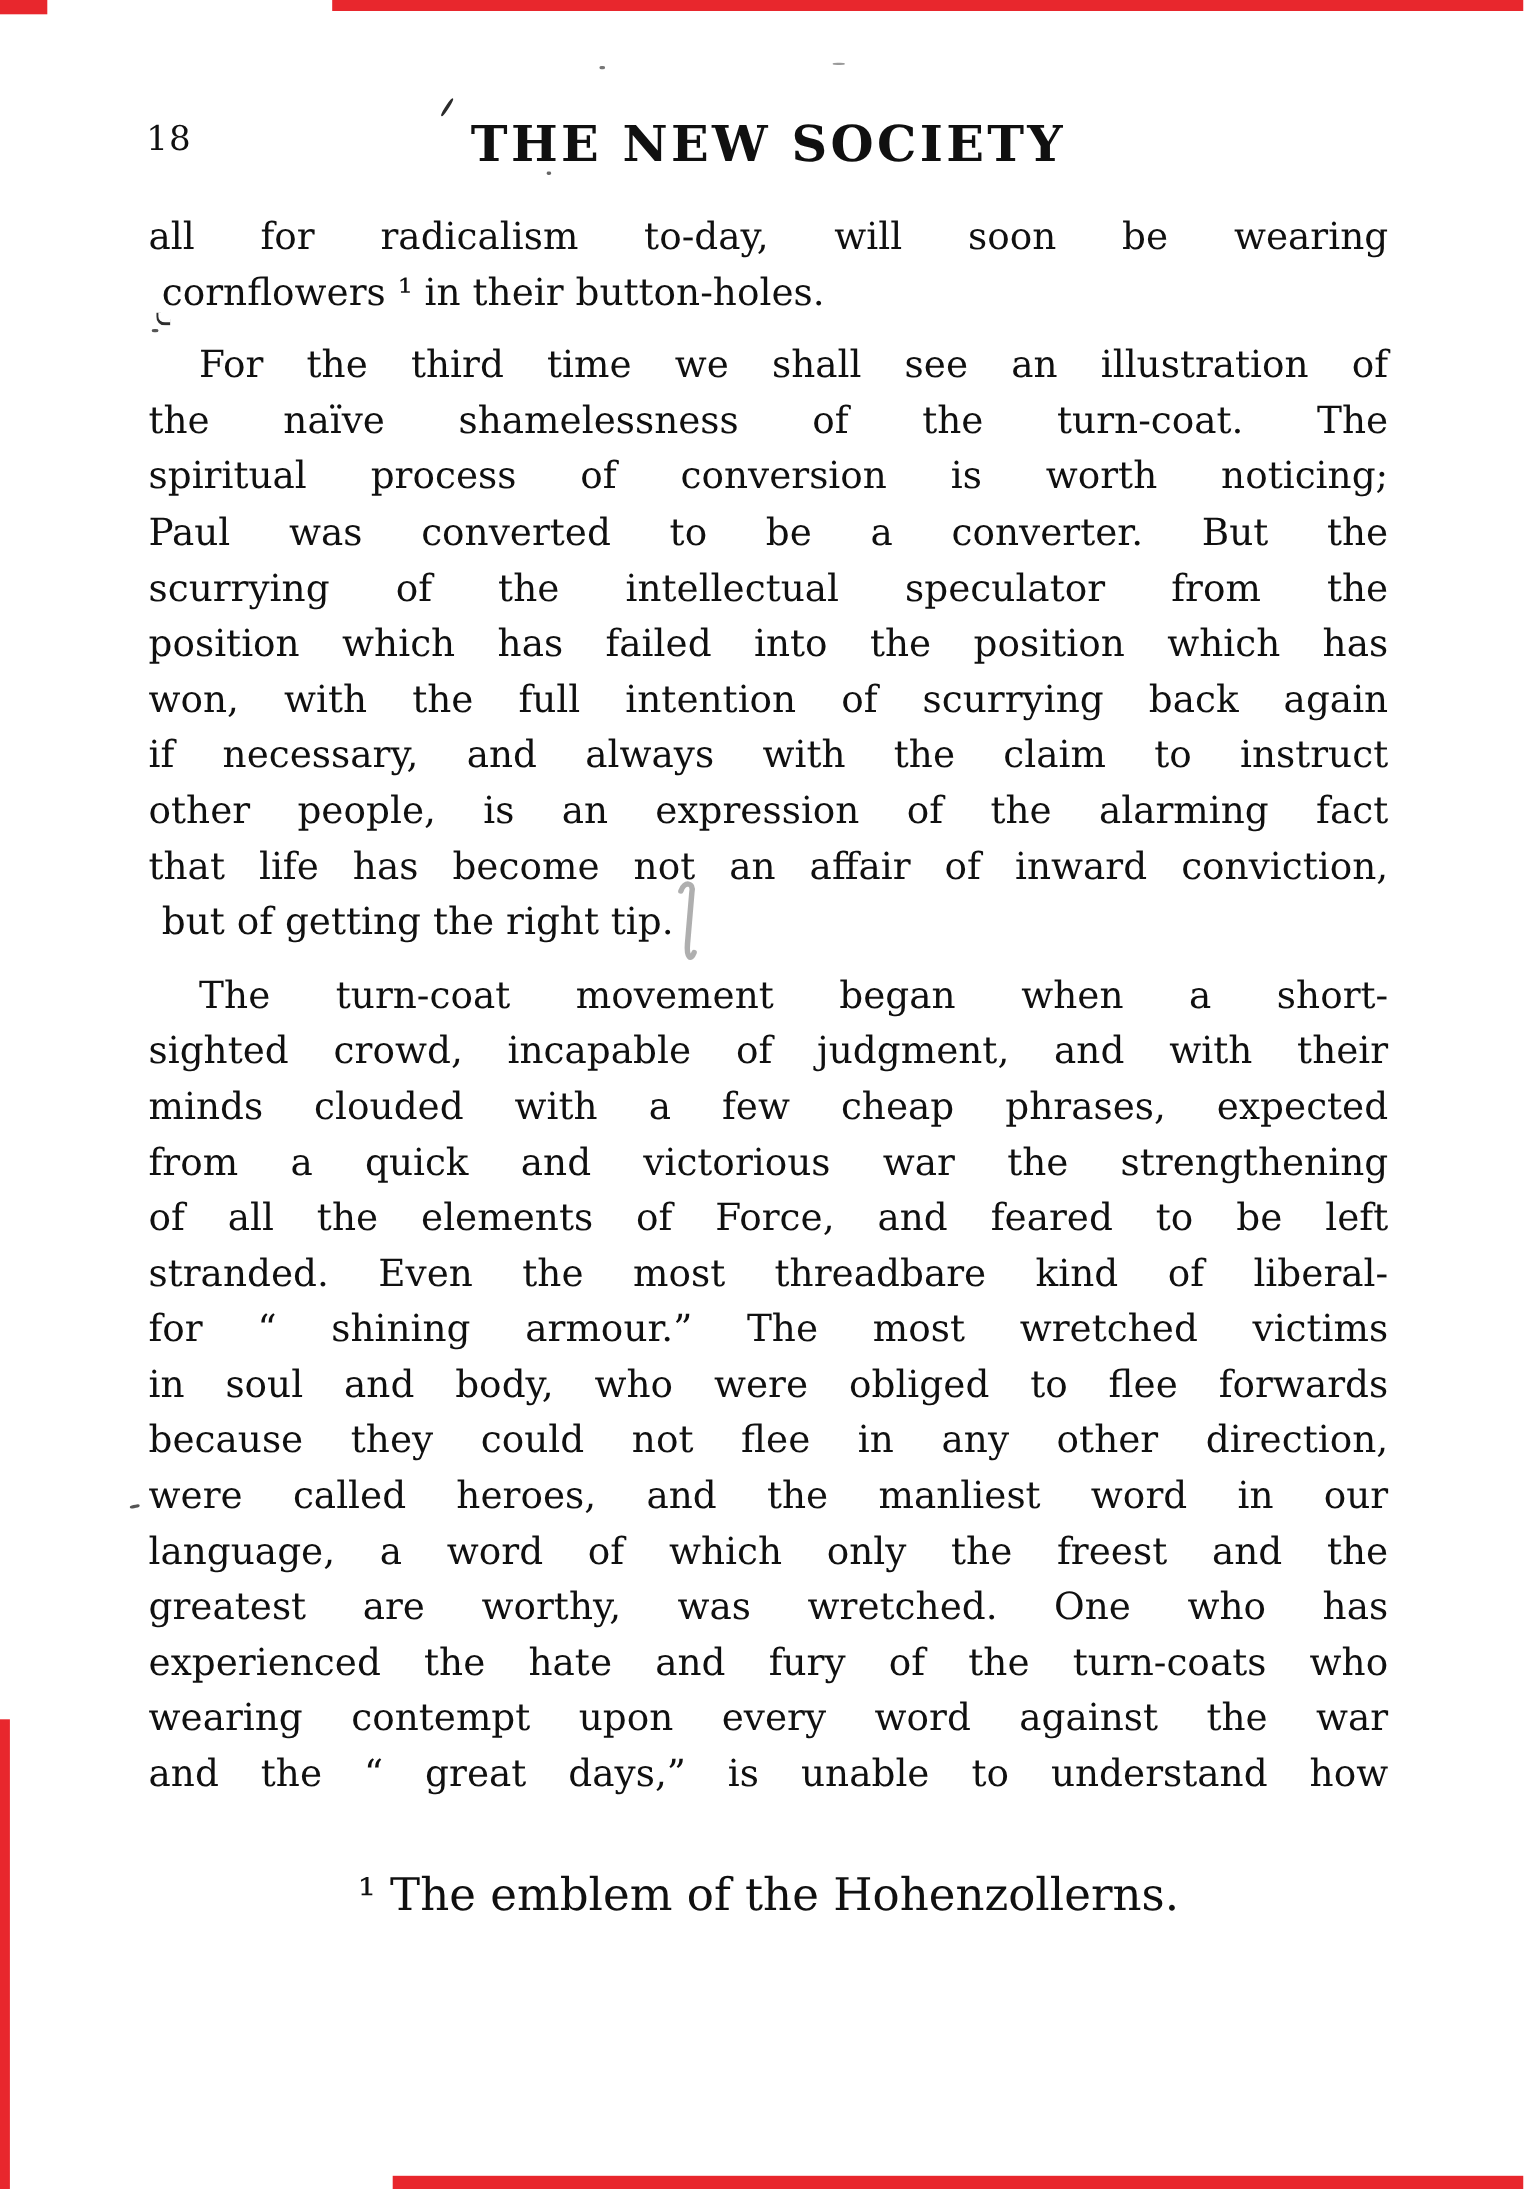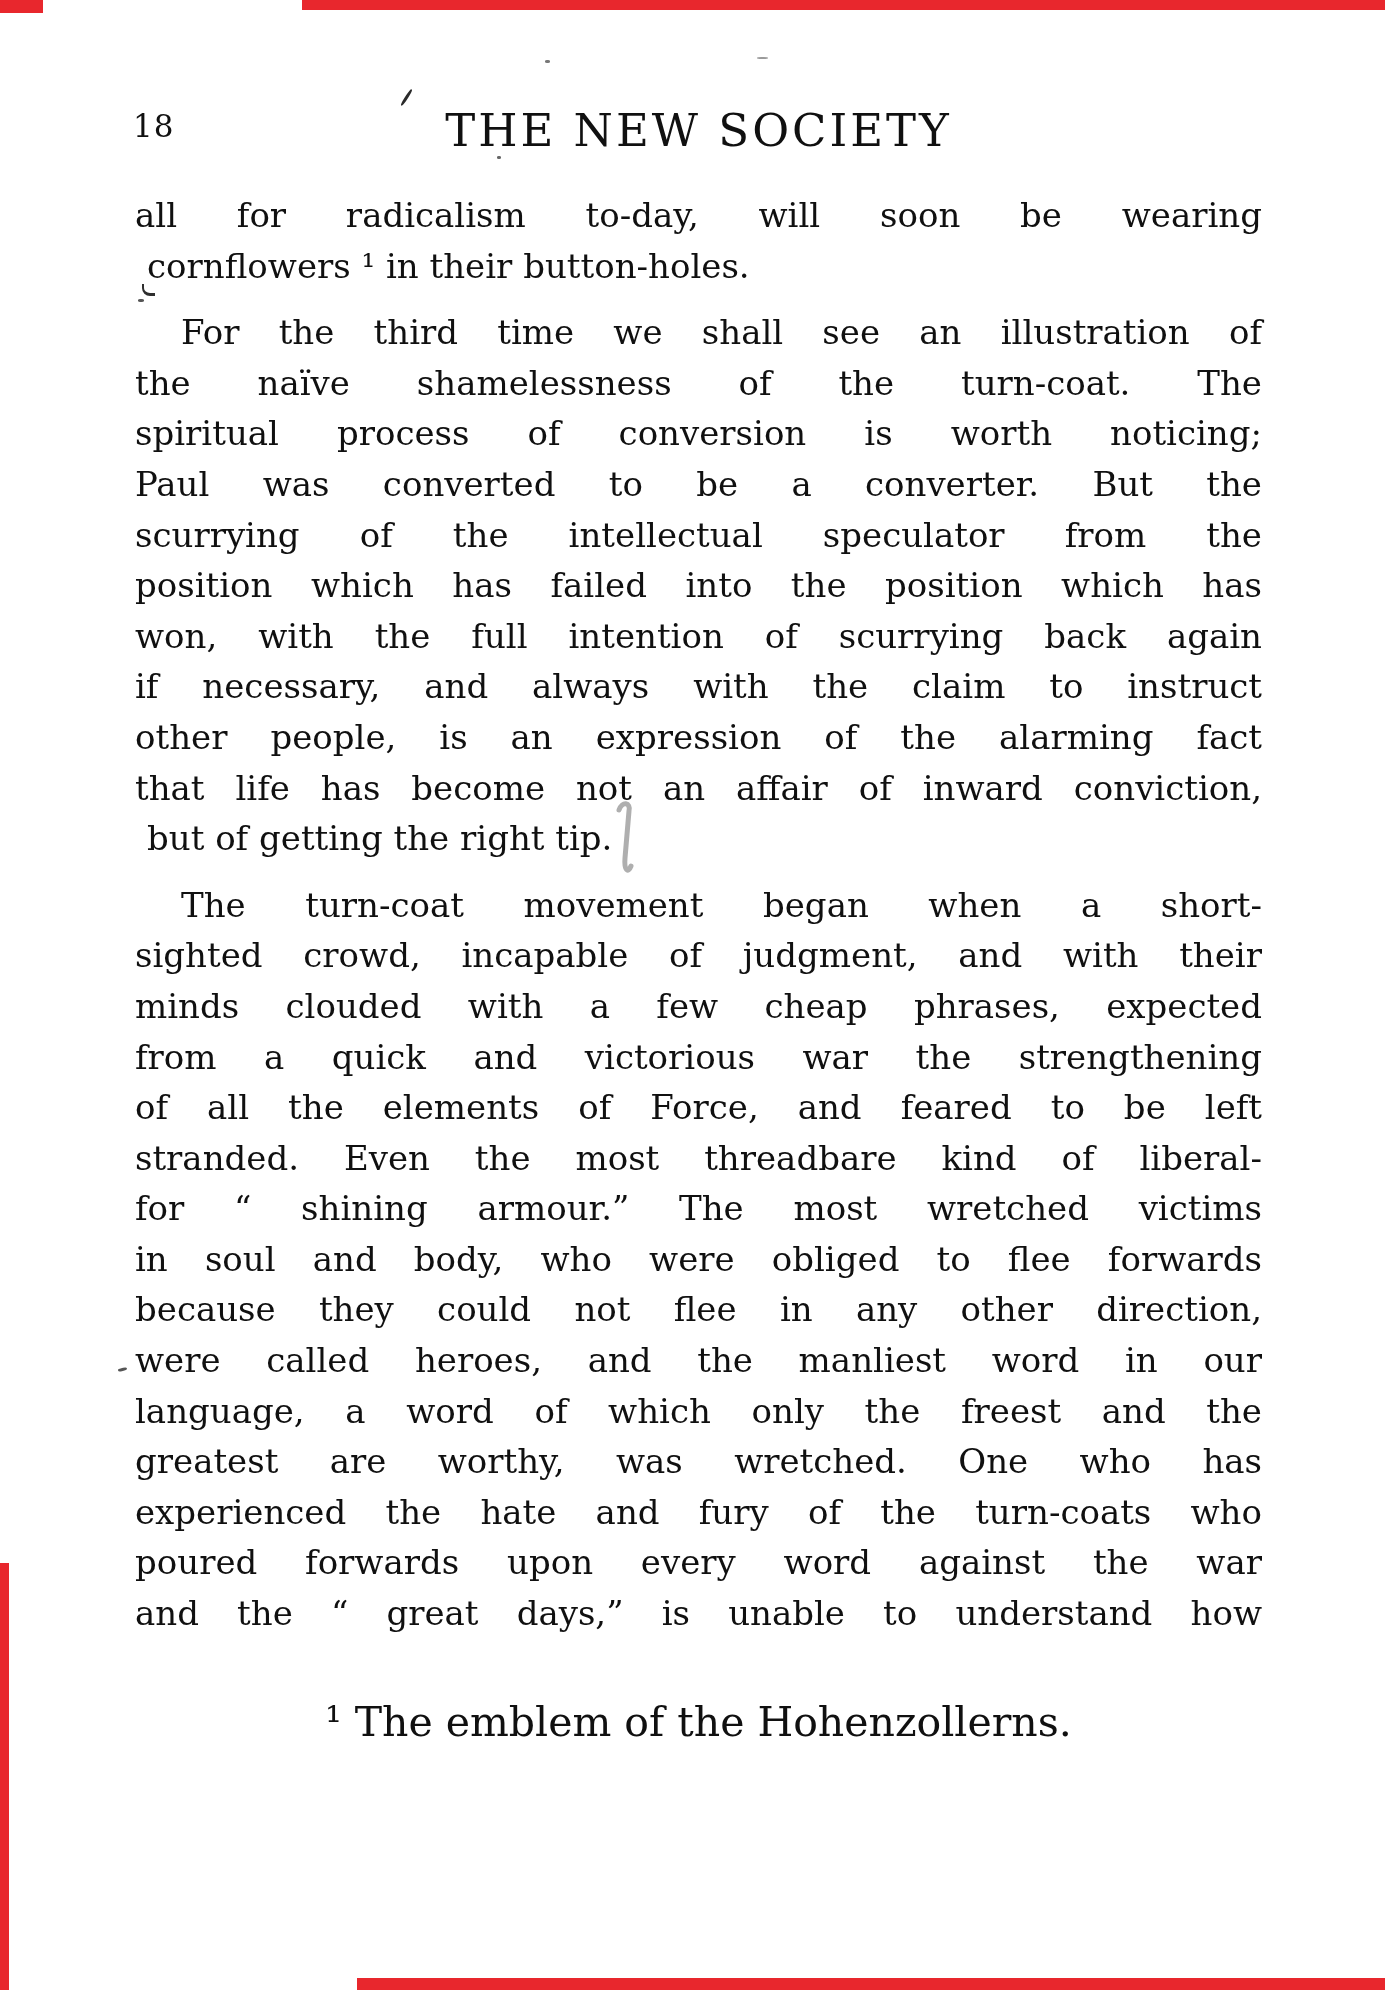--- a/index.html
+++ b/index.html
@@ -4,21 +4,21 @@
 <style>
   html,body{margin:0;padding:0;}
   body{width:1385px;height:1990px;background:#ffffff;overflow:hidden;position:relative;
        font-family:"DejaVu Serif", serif;}
   .page{position:absolute;inset:0;background:var(--paper,#fff);color:var(--ink,#111);}
 
   
   .page-number{position:absolute;left:133px;top:108px;font-size:31px;font-weight:400;
                letter-spacing:1px;}
   .running-head{position:absolute;left:135px;top:104px;width:1127px;text-align:center;
-                font-size:45px;font-weight:400;letter-spacing:3px;}
+                font-size:45px;font-weight:700;letter-spacing:3px;}
 
   
   .text-block{position:absolute;left:135px;top:190px;width:1127px;font-size:34px;}
   .line{height:50.6px;line-height:50.6px;text-align:justify;text-align-last:justify;
         overflow:visible;}
   .line.indent{padding-left:46px;margin-top:16px;}
   .line.para-end{text-align-last:left;margin-left:12px;}
 
   
   .footnote{position:absolute;left:135px;top:1698px;width:1127px;text-align:center;
@@ -86,21 +86,21 @@
       <div class="line">from a quick and victorious war the strengthening</div>
       <div class="line">of all the elements of Force, and feared to be left</div>
       <div class="line">stranded. Even the most threadbare kind of liberal-</div>
       <div class="line">for “ shining armour.” The most wretched victims</div>
       <div class="line">in soul and body, who were obliged to flee forwards</div>
       <div class="line">because they could not flee in any other direction,</div>
       <div class="line">were called heroes, and the manliest word in our</div>
       <div class="line">language, a word of which only the freest and the</div>
       <div class="line">greatest are worthy, was wretched. One who has</div>
       <div class="line">experienced the hate and fury of the turn-coats who</div>
-      <div class="line">poured forwards upon every word against the war</div>
+      <div class="line">wearing contempt upon every word against the war</div>
       <div class="line">and the “ great days,” is unable to understand how</div>
     </div>
 
   <svg class="pen-mark" width="30" height="82" viewBox="0 0 30 82">
     <path d="M9,12 C12,3 21,4 19,13 L15,60 C14,72 18,76 21,68" fill="none" stroke="var(--pen_gray,#8d8d8d)" stroke-width="5" stroke-linecap="round" opacity="0.7"></path>
   </svg>
 
   <div class="footnote">¹ The emblem of the Hohenzollerns.</div>
 </div>
 

